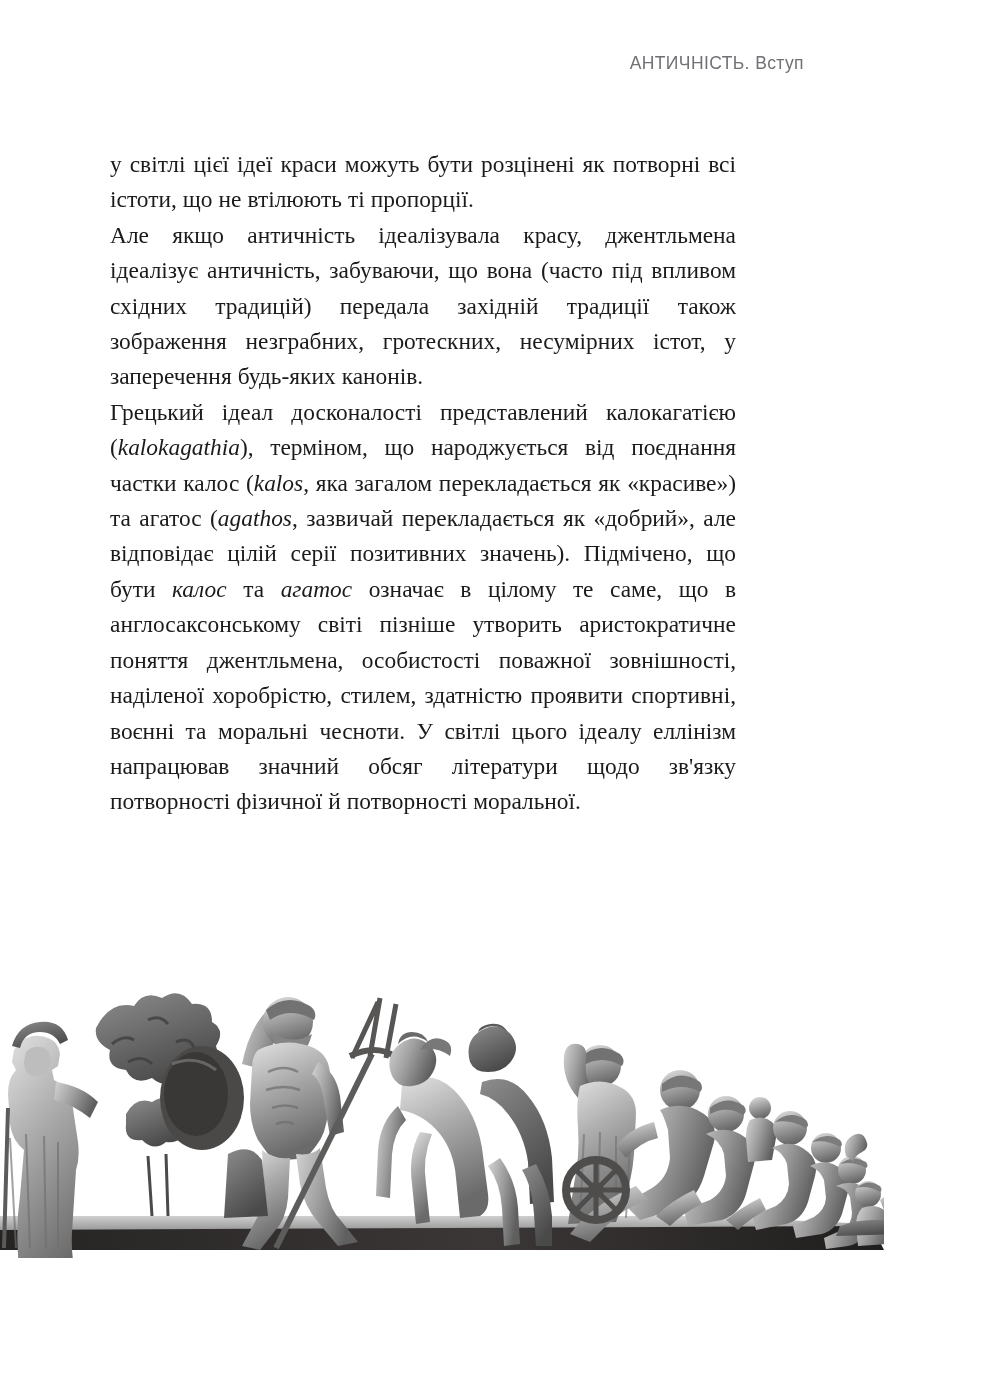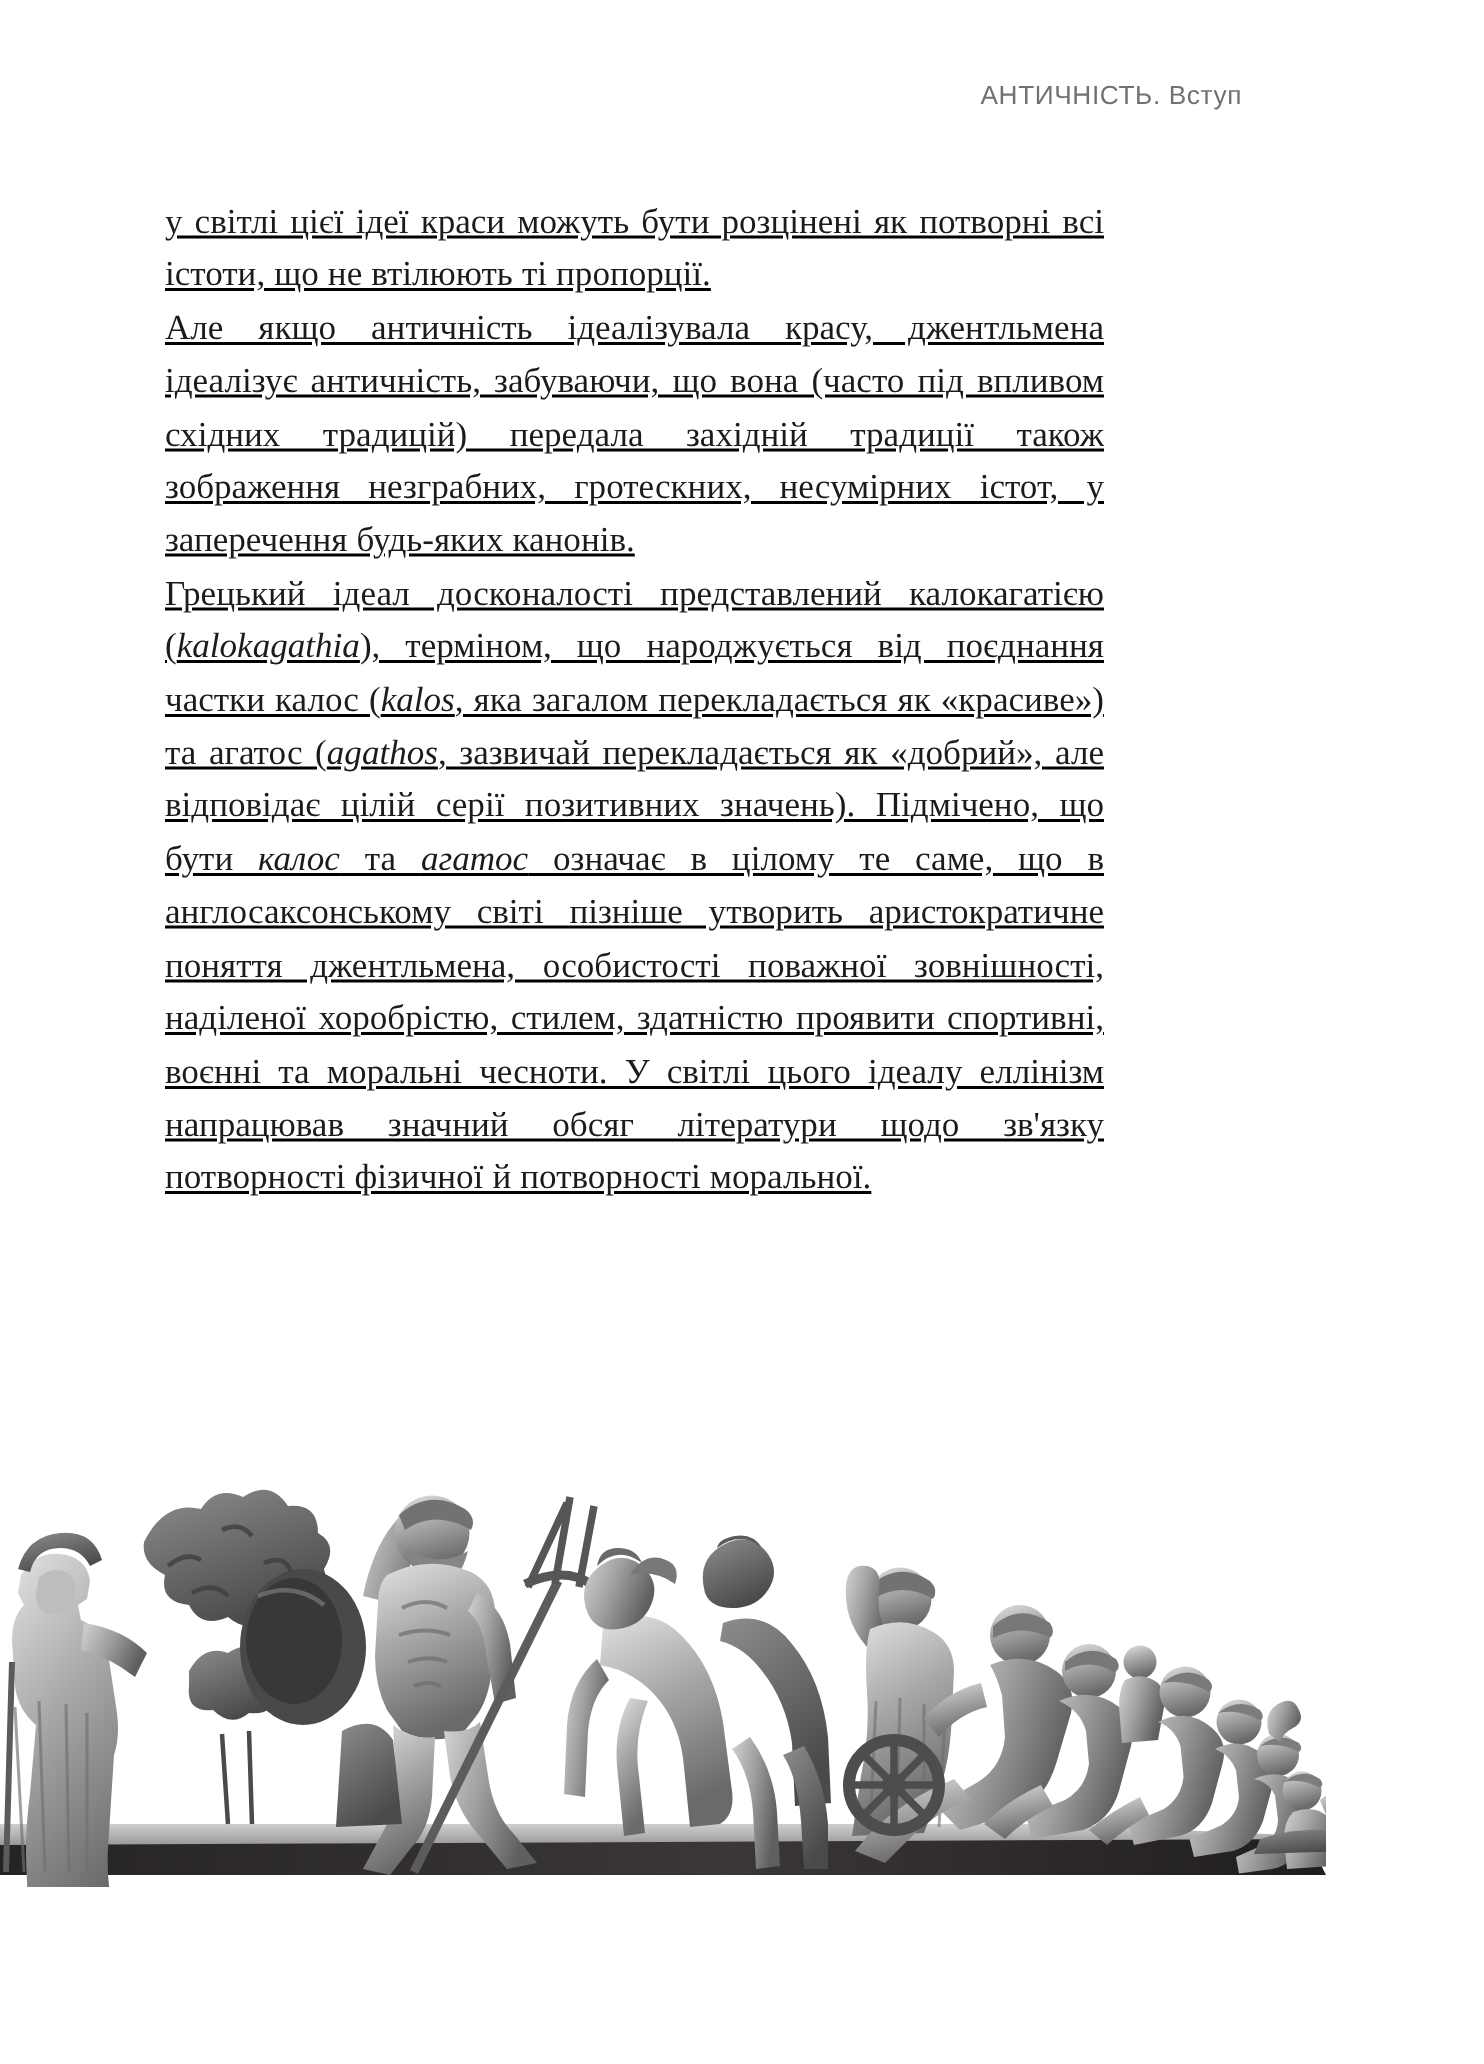--- a/index.html
+++ b/index.html
@@ -7,43 +7,41 @@
     padding: 0;
     background: #ffffff;
   }
   .page {
     position: relative;
     width: 913px;
     height: 1376px;
     background: #ffffff;
     overflow: hidden;
     font-family: "Liberation Serif", "DejaVu Serif", serif;
-    padding-left: 24px;
   }
 
   
   .running-header {
     position: absolute;
     top: 53px;
     right: 109px;
     font-family: "Liberation Sans", "DejaVu Sans", sans-serif;
     font-size: 17.5px;
     font-weight: 300;
     letter-spacing: 0.4px;
     color: #6f7175;
     white-space: nowrap;
   }
 
   
   .text-column {
     position: absolute;
     left: 110px;
-    top: 131px;
+    top: 147px;
     width: 626px;
-    text-decoration: underline;
   }
   .para {
     margin: 0;
     text-align: justify;
     text-align-last: left;
     text-justify: inter-word;
     font-size: 23.4px;
     line-height: 35.4px;
     color: #1b1b1d;
     word-spacing: 0.2px;

